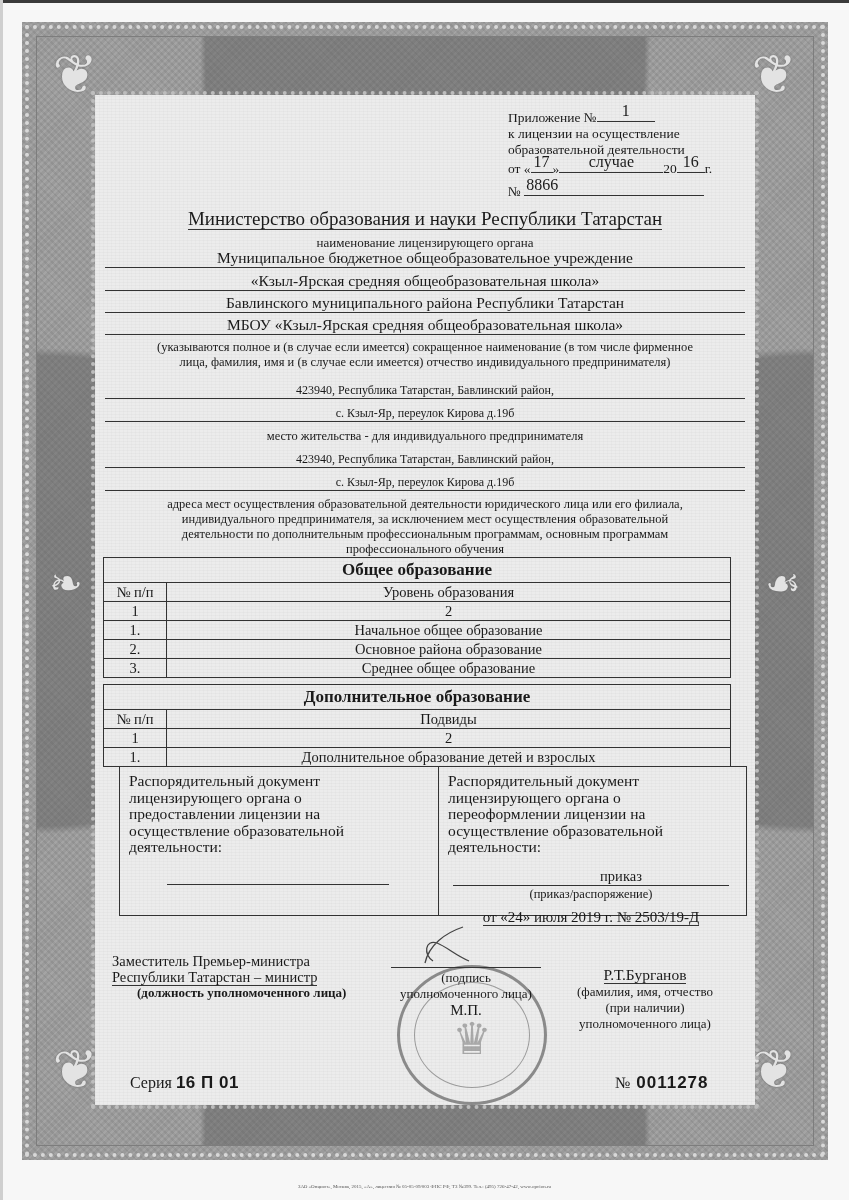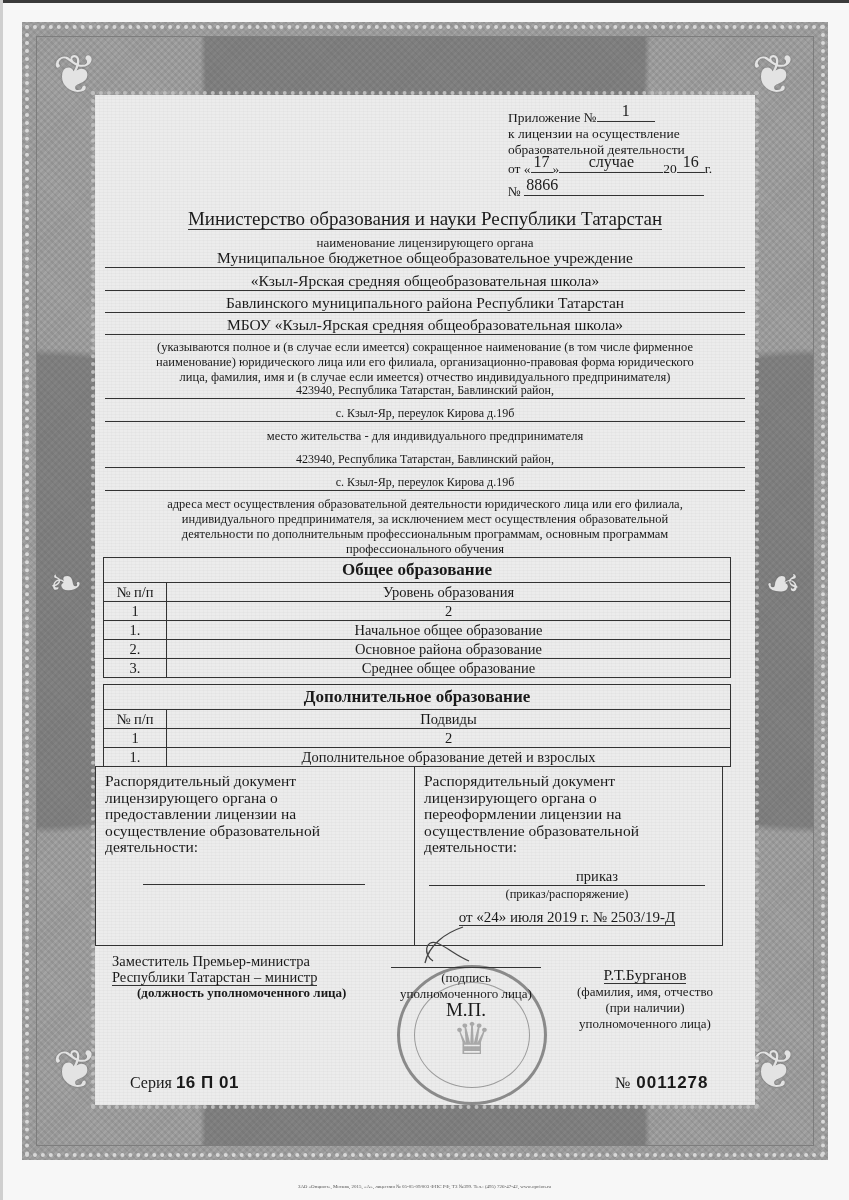--- a/index.html
+++ b/index.html
@@ -74,37 +74,37 @@
   .mid { font-size: 15.5px; }
   .small { font-size: 12.5px; line-height: 15px; }
   .ministry { top: 113px; font-size: 19px; }
   .ministry span { border-bottom: 1.2px solid #333; }
 
   table.edu { position: absolute; left: 8px; width: 628px; border-collapse: collapse; font-size: 14.5px; }
   table.edu td { border: 1px solid #333; padding: 0; height: 18px; text-align: center; }
   table.edu td.title { font-weight: bold; font-size: 17px; height: 24px; }
   table.edu td.num { width: 62px; }
 
-  .docs { position: absolute; left: 0; top: 671px; width: 628px; height: 180px; border: 1px solid #333; box-sizing: border-box; }
+  .docs { position: absolute; left: 24px; top: 671px; width: 628px; height: 150px; border: 1px solid #333; box-sizing: border-box; }
   .docs .col { position: absolute; top: 0; bottom: 0; }
   .docs .col.left { left: 0; width: 318px; border-right: 1px solid #333; }
   .docs .col.right { left: 319px; right: 0; }
   .docs .lbl { position: absolute; left: 9px; top: 6px; font-size: 15.5px; line-height: 16.5px; width: 290px; }
   .docs .blank { position: absolute; left: 47px; top: 117px; width: 222px; border-bottom: 1px solid #333; }
   .docs .order-line { position: absolute; left: 14px; top: 101px; width: 276px; border-bottom: 1px solid #333; text-align: center; font-size: 14.5px; padding-left: 60px; box-sizing: border-box; }
   .docs .order-cap { position: absolute; left: 14px; top: 120px; width: 276px; text-align: center; font-size: 12.5px; }
   .docs .order-date { position: absolute; left: 14px; top: 142px; width: 276px; text-align: center; font-size: 15px; }
   .docs .order-date span { border-bottom: 1px solid #333; }
 
   .sig-left { left: 17px; top: 858px; font-size: 14.5px; line-height: 16px; }
   .sig-left .pos2 { border-bottom: 1px solid #333; }
   .sig-left .cap { font-size: 13px; padding-left: 25px; font-weight: bold; }
   .sig-mid { left: 296px; top: 858px; width: 150px; text-align: center; font-size: 13px; line-height: 16px; }
   .sig-mid .sigline { height: 14px; border-bottom: 1px solid #333; margin-bottom: 2px; }
-  .sig-mid .mp { font-size: 19px; }
+  .sig-mid .mp { font-size: 15px; }
   .sig-right { left: 464px; top: 858px; width: 172px; text-align: center; font-size: 13px; line-height: 16px; }
   .sig-right .name { font-size: 15.5px; display: inline-block; border-bottom: 1px solid #333; margin-top: 14px; }
 
   .stamp {
     position: absolute; left: 302px; top: 870px; width: 150px; height: 140px; border-radius: 50%;
     border: 3px solid rgba(60,60,60,0.55); box-sizing: border-box; z-index: 1;
   }
   .stamp::after {
     content: ""; position: absolute; inset: 14px; border-radius: 50%; border: 1.5px solid rgba(60,60,60,0.45);
   }
@@ -151,21 +151,20 @@
 
   <div class="center-line ministry"><span>Министерство образования и науки Республики Татарстан</span></div>
   <div class="center-line small" style="top:140px;font-size:13px;">наименование лицензирующего органа</div>
 
   <div class="center-line mid uline" style="top:154px;">Муниципальное бюджетное общеобразовательное учреждение</div>
   <div class="center-line mid uline" style="top:177px;">«Кзыл-Ярская средняя общеобразовательная школа»</div>
   <div class="center-line mid uline" style="top:199px;">Бавлинского муниципального района Республики Татарстан</div>
   <div class="center-line mid uline" style="top:221px;">МБОУ «Кзыл-Ярская средняя общеобразовательная школа»</div>
   <div class="center-line small" style="top:245px;">
     <div>(указываются полное и (в случае если имеется) сокращенное наименование (в том числе фирменное</div>
-    <div>наименование) юридического лица или его филиала, организационно-правовая форма юридического</div>
     <div>лица, фамилия, имя и (в случае если имеется) отчество индивидуального предпринимателя)</div>
   </div>
 
   <div class="center-line big uline" style="top:288px;">423940, Республика Татарстан, Бавлинский район,</div>
   <div class="center-line big uline" style="top:311px;">с. Кзыл-Яр, переулок Кирова д.19б</div>
   <div class="center-line small" style="top:334px;">
     <div>место жительства - для индивидуального предпринимателя</div>
   </div>
 
   <div class="center-line big uline" style="top:357px;">423940, Республика Татарстан, Бавлинский район,</div>

